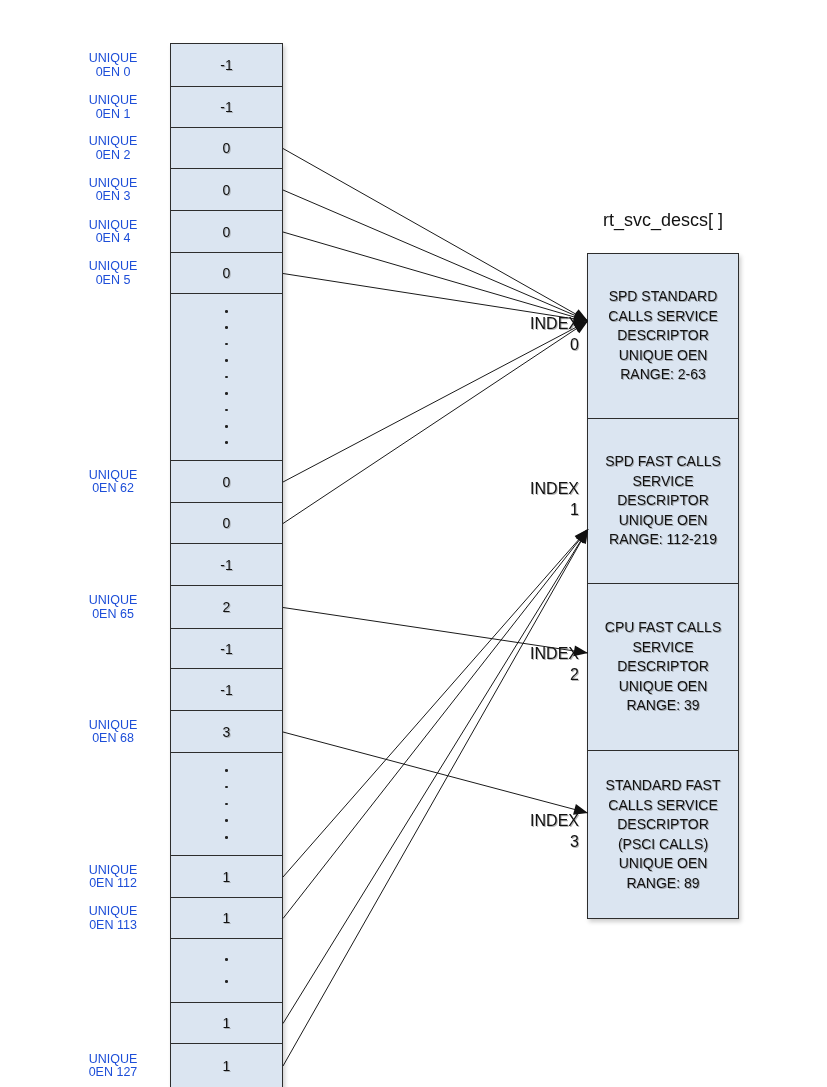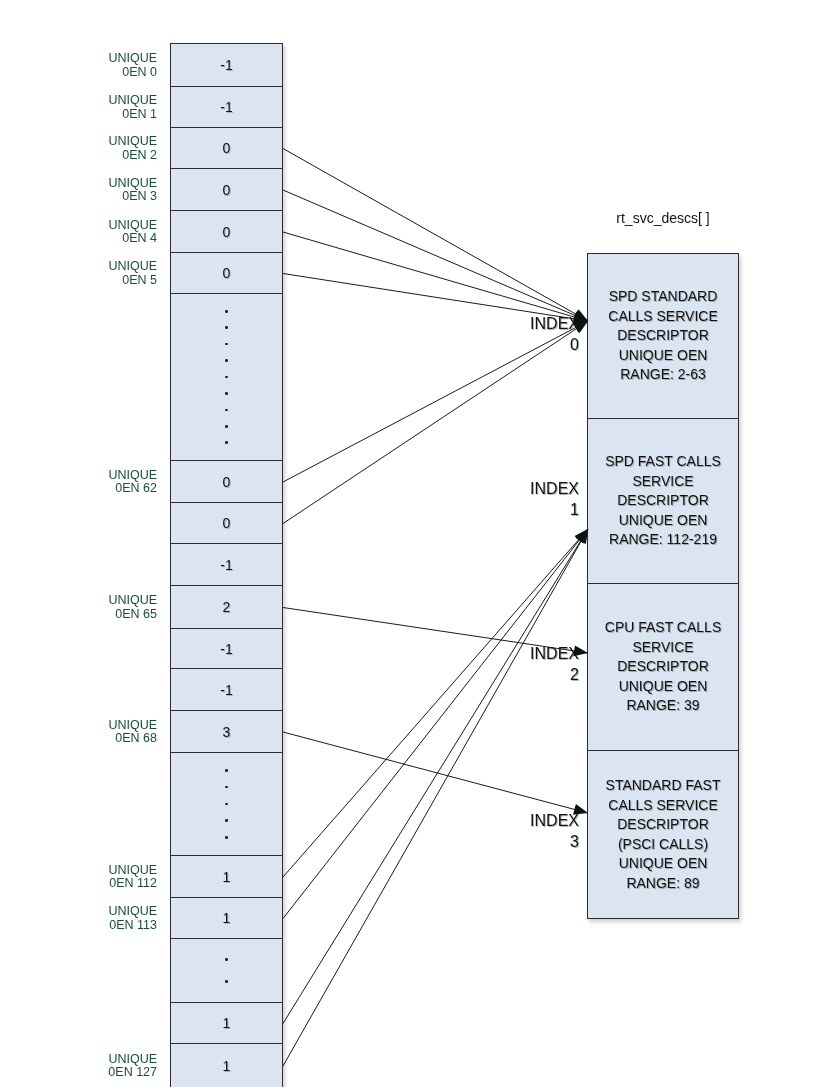--- a/index.html
+++ b/index.html
@@ -15,21 +15,21 @@
   .left-title {
     position: absolute;
     left: 105px; top: 4px; width: 260px;
     text-align: center;
     font-size: 14px;
   }
   .right-title {
     position: absolute;
     left: 587px; top: 210px; width: 152px;
     text-align: center;
-    font-size: 14px;
+    font-size: 18px;
   }
   .indices-array {
     position: absolute;
     left: 170px; top: 43px; width: 113px;
     border-top: 1.4px solid #2d2d2d;
     box-shadow: 2px 3px 4px rgba(150,150,150,0.45);
   }
   .cell {
     position: relative;
     box-sizing: border-box;
@@ -43,25 +43,25 @@
   .cell-value {
     font-size: 14px;
     text-shadow: 1px 1px 0 rgba(110,110,110,0.45);
   }
   .oen-label {
     position: absolute;
     right: calc(100% + 14px);
     top: 50%;
     transform: translateY(-50%);
     width: 88px;
-    text-align: right;
+    text-align: center;
     font-size: 12.5px;
     line-height: 13.5px;
     white-space: pre-line;
-    color: #14532d;
+    color: #1d4ed8;
   }
   .dots-col {
     display: flex;
     flex-direction: column;
     justify-content: space-around;
     align-items: center;
     height: 100%;
     width: 100%;
     padding: 9px 0;
     box-sizing: border-box;

